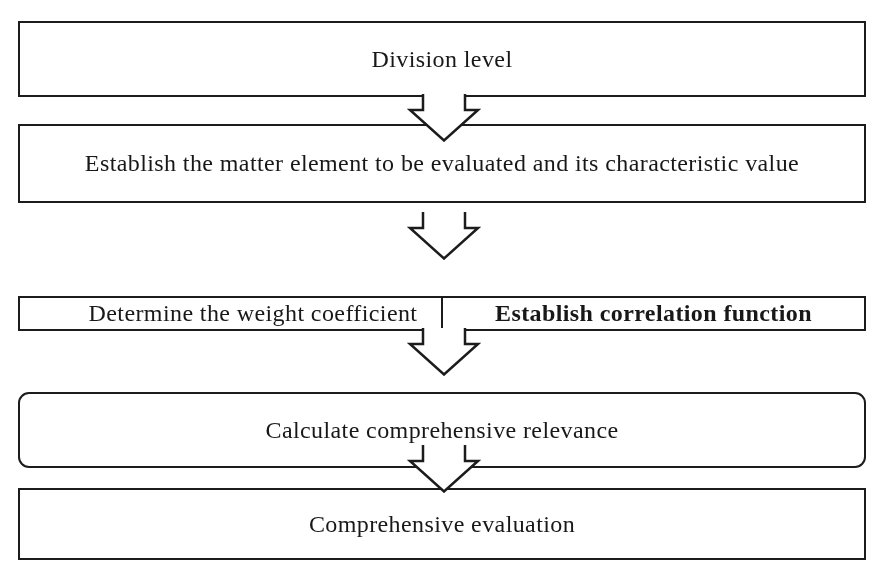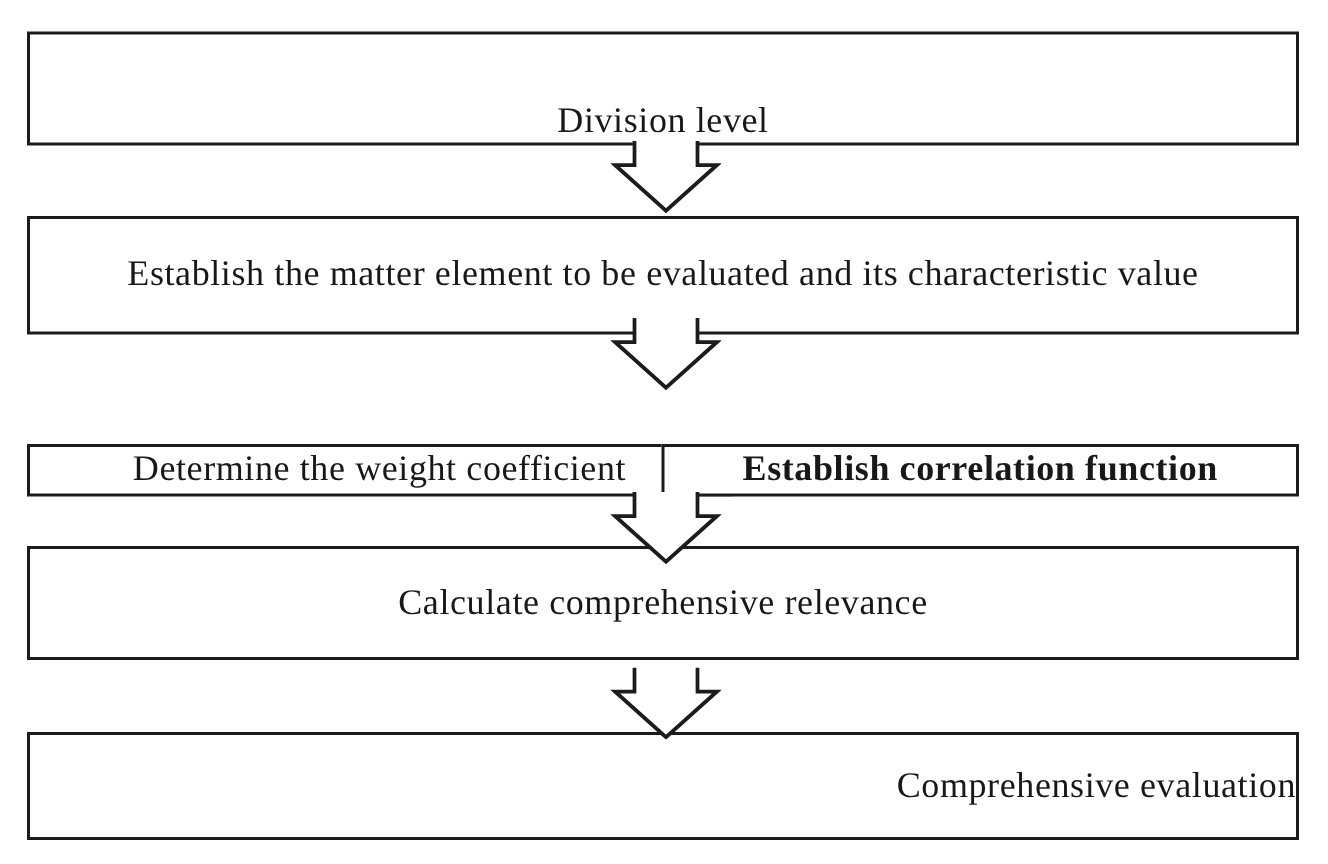--- a/index.html
+++ b/index.html
@@ -25,27 +25,27 @@
     display: flex;
     align-items: center;
     justify-content: center;
     font-size: 24px;
     letter-spacing: 0.4px;
     color: #181818;
     text-align: center;
     white-space: nowrap;
     z-index: 1;
   }
-  #box-division        { top: 21px;  height: 76px; align-items: flex-end; }
-  #box-matter          { top: 144px; height: 79px; }
+  #box-division        { top: 21px;  height: 76px; }
+  #box-matter          { top: 124px; height: 79px; }
   #box-domains         { top: 253px; height: 39px; }
   #box-weight          { top: 296px; height: 35px; width: 470px; }
   #box-correlation     { top: 296px; height: 35px; left: 441px; width: 425px; font-weight: bold; }
-  #box-relevance       { top: 364px; height: 76px; }
-  #box-evaluation      { top: 488px; height: 72px; justify-content: flex-end; }
+  #box-relevance       { top: 392px; height: 76px; border-radius: 11px; }
+  #box-evaluation      { top: 488px; height: 72px; }
 
   .arrow {
     position: absolute;
     left: 407px;
     width: 74px;
     height: 48px;
     z-index: 2;
   }
   #arrow-1 { top: 94px; }
   #arrow-2 { top: 212px; }

